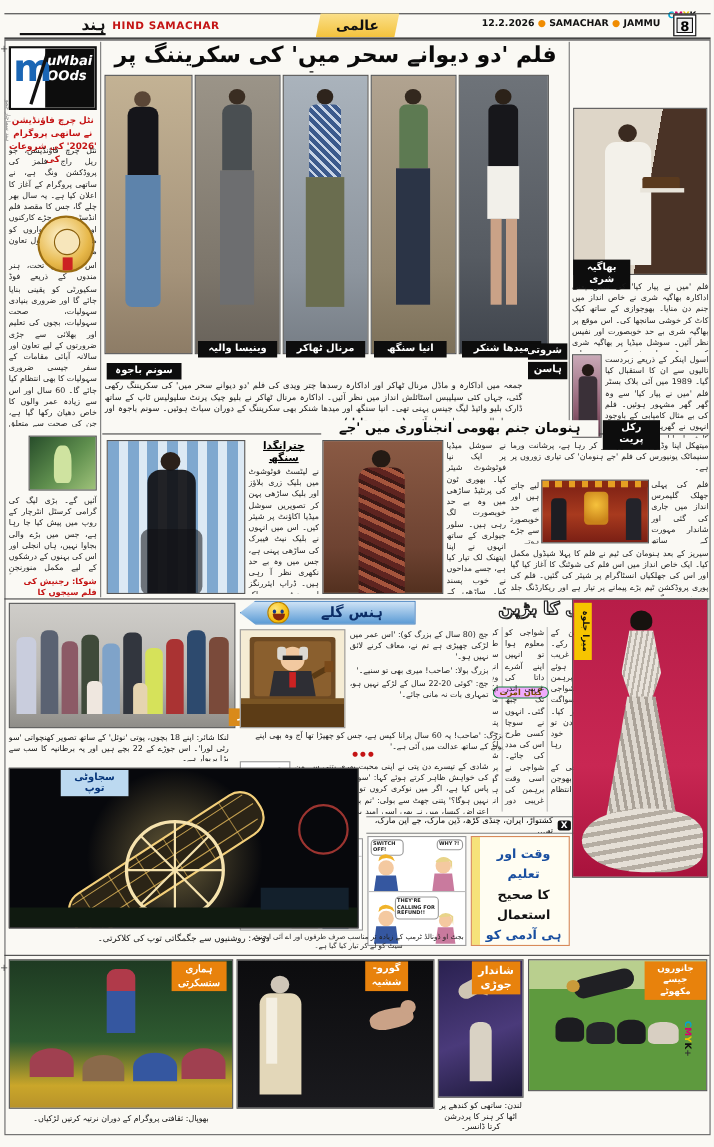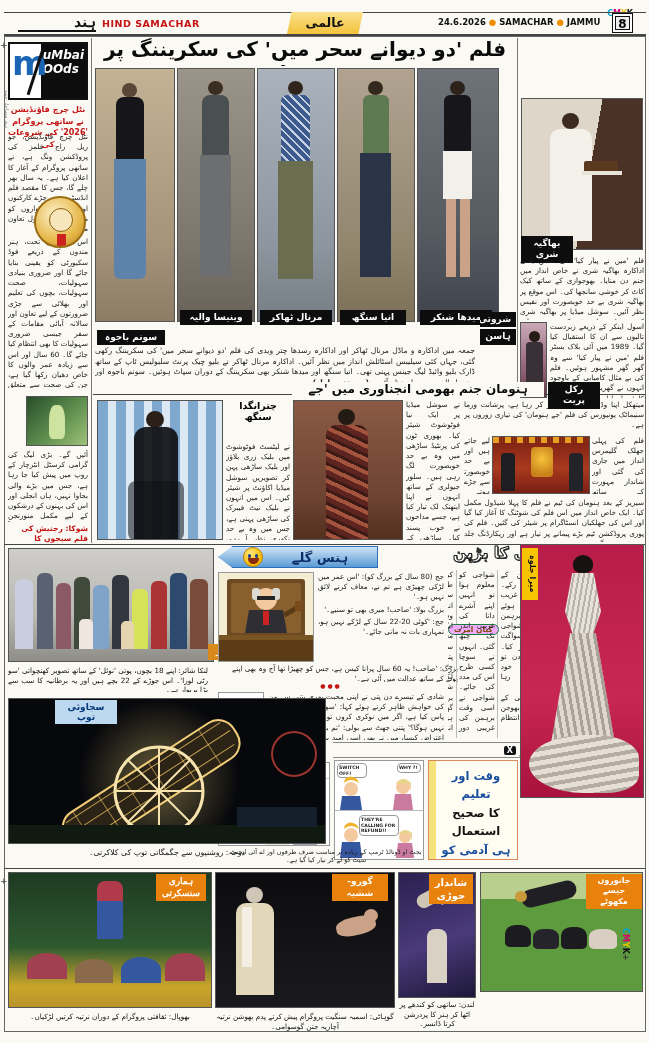--- a/index.html
+++ b/index.html
@@ -40,21 +40,21 @@
 
   <div id="cmyk-top" class="abs" style="right:16px;top:1px;">
     <span class="cmyk-c">C</span><span class="cmyk-m">M</span><span class="cmyk-y">Y</span><span class="cmyk-k">K</span>
   </div>
 
   <div class="hline" style="left:4px;right:3px;top:12px;"></div>
   <div class="abs ur b" style="left:18px;top:14px;width:78px;height:18px;font-size:14px;color:#111;border-bottom:2px solid #111;">ہند سماچار</div>
   <div class="abs b" style="left:102px;top:18px;font-size:9.5px;color:#c41414;letter-spacing:.5px;">HIND SAMACHAR</div>
   <div class="abs ur b ctr" style="left:287px;top:12px;width:76px;height:22px;font-size:12.5px;line-height:22px;color:#111;background:linear-gradient(#fbe08a,#f3c23c);clip-path:polygon(6% 0,100% 0,94% 100%,0 100%);">عالمی نظارہ</div>
   <div class="abs" style="left:438px;top:17px;font-size:8.5px;color:#111;font-weight:bold;">
-    <span>24.6.2026</span>
+    <span>12.2.2026</span>
     <span class="dot">●</span>
     <span>SAMACHAR</span>
     <span class="dot">●</span>
     <span>JAMMU</span>
   </div>
   <div class="abs ctr b" style="left:612px;top:13px;width:21px;height:20px;border:1px solid #111;box-shadow:inset 0 0 0 2px #fff,inset 0 0 0 3px #111;font-size:12px;line-height:20px;background:#eee;">8</div>
   <div class="hline" style="left:4px;right:3px;top:34px;height:2px;"></div>
 
   <div class="frame" style="left:4px;top:36px;width:642px;height:996px;"></div>
   <div class="abs" style="left:0;top:40px;font-size:9px;color:#444;">+</div>
@@ -159,21 +159,21 @@
   <div class="abs ur ctr b" style="left:292px;top:382px;width:252px;height:15px;font-size:12px;color:#0a0a0a;background:#faf9f4;z-index:2;">ہنومان جنم بھومی انجناوری میں 'جے ہنومان' کی شروعات</div>
   <div class="abs lbl-black" style="left:548px;top:382px;width:52px;z-index:2;">رکل پریت</div>
 
   <div class="abs photo" style="left:97px;top:400px;width:126px;height:140px;background:repeating-linear-gradient(90deg,#7fa8cf 0 10px,#dce9f4 10px 18px);">
     <div class="fig" style="left:48px;top:10px;width:18px;height:17px;background:#2b2019;border-radius:50%;"></div>
     <div class="fig" style="left:36px;top:26px;width:44px;height:112px;background:#101014;border-radius:12px 12px 0 0;opacity:.92;"></div>
     <div class="fig" style="left:30px;top:80px;width:56px;height:60px;background:#101014;opacity:.55;border-radius:8px;"></div>
   </div>
 
   <div class="abs ur" style="left:226px;top:400px;width:64px;height:140px;">
-    <div class="b ctr" style="font-size:9.5px;margin-bottom:20px;">چترانگدا سنگھ</div>
+    <div class="b ctr" style="font-size:9.5px;margin-bottom:2px;text-decoration:underline;">چترانگدا سنگھ</div>
     <div class="just body-txt">نے لیٹسٹ فوٹوشوٹ میں بلیک زری بلاؤز اور بلیک ساڑھی پہن کر تصویریں سوشل میڈیا اکاؤنٹ پر شیئر کیں۔ اس میں انہوں نے بلیک نیٹ فیبرک کی ساڑھی پہنی ہے، جس میں وہ بے حد نکھری نظر آ رہی ہیں۔ ڈراپ ایئررنگز اور جوڑے سے لک کمپلیٹ کیا ہے۔</div>
   </div>
 
   <div class="abs photo" style="left:293px;top:400px;width:110px;height:140px;background:linear-gradient(#8a5a44,#6e4332 70%,#53301f);">
     <div class="fig" style="left:44px;top:8px;width:17px;height:16px;background:#241a14;border-radius:50%;"></div>
     <div class="fig" style="left:32px;top:24px;width:42px;height:116px;background:repeating-linear-gradient(25deg,#5e2420 0 5px,#a4543c 5px 9px,#3c1a16 9px 12px);border-radius:10px 10px 0 0;"></div>
   </div>
 
   <div class="abs ur just body-txt" style="left:406px;top:400px;width:54px;height:140px;">نے سوشل میڈیا پر ایک نیا فوٹوشوٹ شیئر کیا۔ بھوری ٹون کی پرنٹیڈ ساڑھی میں وہ بے حد خوبصورت لگ رہی ہیں۔ سلور جیولری کے ساتھ انہوں نے اپنا ایتھنک لک تیار کیا ہے، جسے مداحوں نے خوب پسند کیا۔ ساڑھی کے ساتھ بولڈ اکسیسریز بھی جوڑی گئی ہیں۔</div>
 
@@ -250,20 +250,21 @@
       <circle cx="35" cy="8" r="3" fill="#222"></circle>
       <path d="M25 18 L39 18 L41 44 L23 44 Z" fill="#3a8a3a"></path>
       <rect x="25" y="22" width="16" height="4" fill="#e8820c"></rect>
     </svg>
   </div>
   <div class="abs ur just body-txt" style="left:268px;top:692px;width:176px;height:48px;">شادی کے تیسرے دن پتی نے اپنی محبت بھری پتنی سے من کی خواہش ظاہر کرتے ہوئے کہا: 'سویٹی! میں نے بی اے پاس کیا ہے، اگر میں نوکری کروں تو آپ کو اعتراض تو نہیں ہوگا؟' پتنی جھٹ سے بولی: 'تم بھی کمال کرتی ہو، اعتراض کیسا، میں نے بھی اسی امید پر تم سے شادی کی ہے۔'</div>
 
   <div class="abs ur" style="left:333px;top:742px;width:244px;height:16px;border-top:1px solid #888;border-bottom:1px solid #888;display:flex;align-items:center;gap:4px;direction:rtl;">
     <span class="b" style="font-size:9.5px;">ایکس ٹرینڈز</span>
     <span style="background:#111;color:#fff;font-weight:bold;font-size:8px;padding:0 3px;border-radius:2px;direction:ltr;">X</span>
+    <span style="font-size:7.5px;">کشتواڑ، ایران، چنڈی گڑھ، ڈین مارک، جے این مارک، تھ…</span>
   </div>
 
   <div class="abs" style="left:218px;top:762px;width:112px;height:84px;border:1px solid #999;background:#fff;">
     <div class="mini-en b ctr" style="padding:2px 4px;border-bottom:1px solid #ccc;">Centre for Excellence in Mediocrity and Optics Management</div>
     <div class="mini-en b" style="position:absolute;left:3px;top:26px;width:34px;">THANKS FOR INSPIRING US SIRI</div>
     <svg width="110" height="50" viewBox="0 0 110 50" style="position:absolute;left:0;bottom:0;">
       <circle cx="58" cy="22" r="7" fill="#f2c9a0"></circle>
       <path d="M48 30 L68 30 L70 50 L46 50 Z" fill="#e8e4da"></path>
       <circle cx="86" cy="12" r="6" fill="#f2c9a0"></circle>
       <rect x="80" y="4" width="14" height="4" fill="#333"></rect>
@@ -359,22 +360,21 @@
   <div class="abs lbl-orange" style="left:156px;top:874px;width:50px;font-size:9px;font-family:Liberation Serif, serif;">ہماری سنسکرتی</div>
   <div class="abs ur ctr cap" style="left:8px;top:1012px;width:204px;">بھوپال: ثقافتی پروگرام کے دوران نرتیہ کرتیں لڑکیاں۔</div>
 
   <div class="abs photo" style="left:215px;top:872px;width:180px;height:136px;background:linear-gradient(#0c0c0e,#1a1a1e);">
     <div class="fig" style="left:30px;top:14px;width:17px;height:16px;background:#cfc6b8;border-radius:50%;"></div>
     <div class="fig" style="left:20px;top:30px;width:38px;height:92px;background:#e3d7b9;border-radius:10px 10px 0 0;"></div>
     <div class="fig" style="left:26px;top:34px;width:10px;height:60px;background:#f4efe2;"></div>
     <div class="fig" style="left:120px;top:44px;width:40px;height:18px;background:#caa287;border-radius:40%;transform:rotate(-12deg);"></div>
     <div class="fig" style="left:148px;top:36px;width:14px;height:13px;background:#caa287;border-radius:50%;"></div>
   </div>
-  <div class="abs lbl-orange" style="left:332px;top:874px;width:56px;font-size:9px;">گورو-ششیہ</div>
-  <div class="abs ur ctr cap" style="left:215px;top:1012px;width:180px;">گوہاٹی: اسمیہ سنگیت پروگرام پیش کرتے پدم بھوشن نرتیہ آچاریہ جتن گوسوامی۔</div>
+  <div class="abs lbl-orange" style="left:332px;top:874px;width:39px;font-size:9px;">گورو-ششیہ</div>
 
   <div class="abs photo" style="left:398px;top:872px;width:78px;height:126px;background:linear-gradient(160deg,#2a2150,#4a3a7a 55%,#1c1838);">
     <div class="fig" style="left:28px;top:56px;width:20px;height:54px;background:#d9d2c4;border-radius:8px 8px 0 0;"></div>
     <div class="fig" style="left:16px;top:14px;width:44px;height:14px;background:#cfc6b4;border-radius:8px;transform:rotate(-28deg);"></div>
     <div class="fig" style="left:44px;top:4px;width:5px;height:28px;background:#cfc6b4;transform:rotate(20deg);"></div>
   </div>
   <div class="abs lbl-orange" style="left:429px;top:874px;width:44px;font-size:10px;">شاندار جوڑی</div>
   <div class="abs ur ctr cap" style="left:398px;top:1000px;width:78px;">لندن: ساتھی کو کندھے پر اٹھا کر ہنر کا پردرشن کرتا ڈانسر۔</div>
 
   <div class="abs photo" style="left:480px;top:872px;width:163px;height:120px;background:linear-gradient(#b9cf8e 0 22%,#5e9a3e 22% 100%);">

